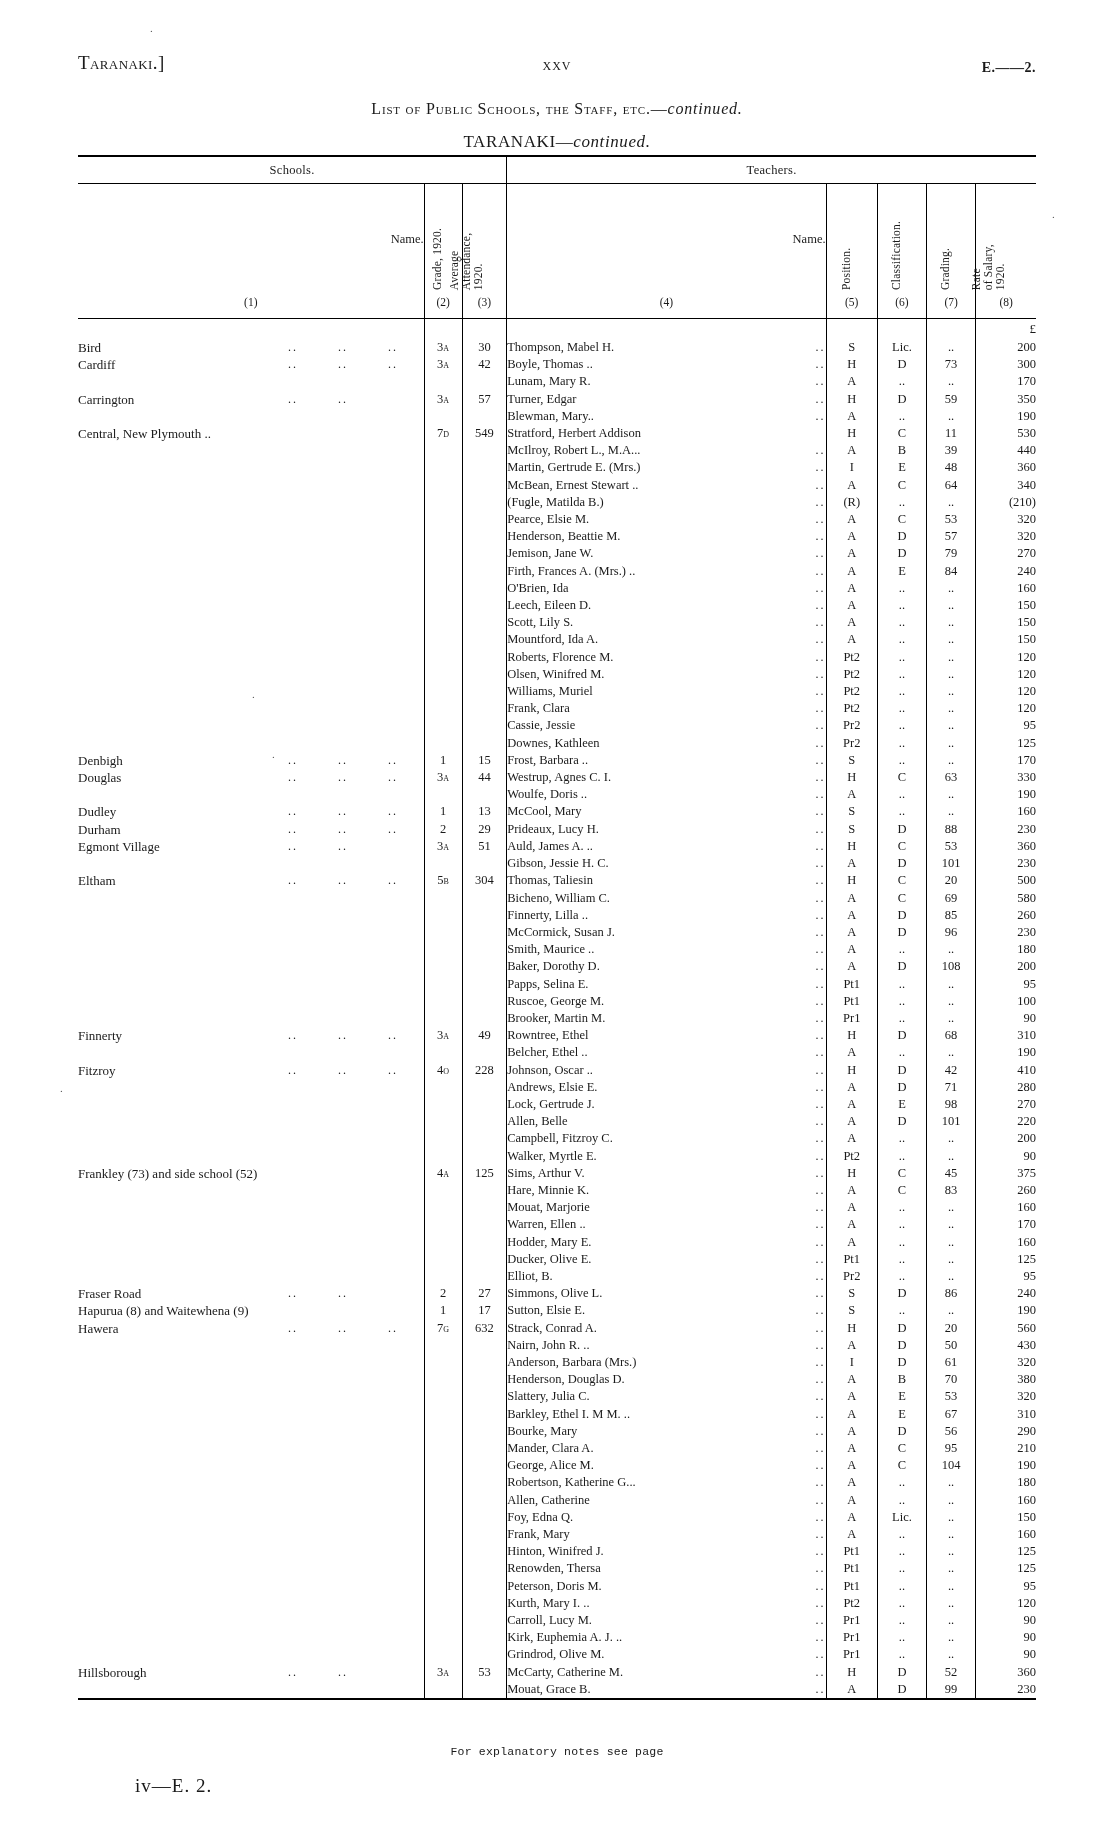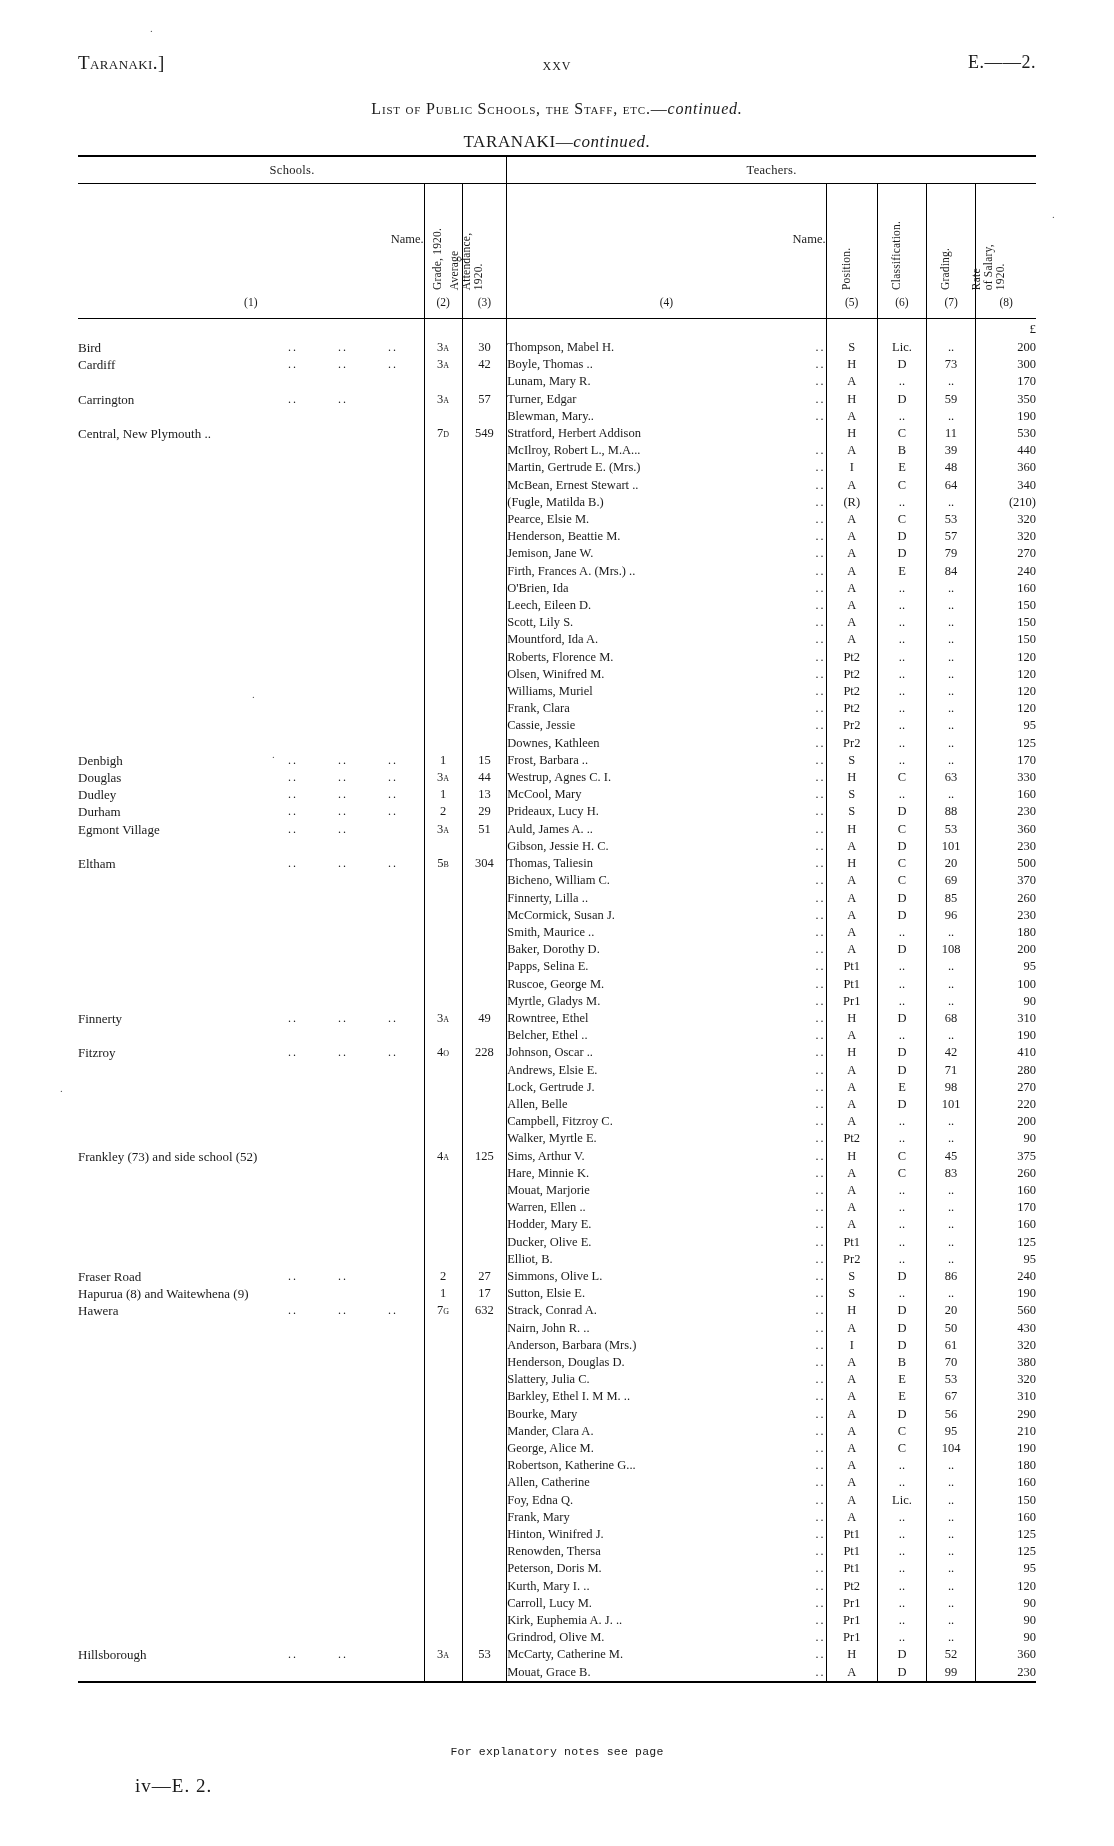--- a/index.html
+++ b/index.html
@@ -42,23 +42,24 @@
     left: 50%;
     top: 3px;
     transform: translateX(-50%);
     font-size: 17px;
     letter-spacing: 1px;
     font-variant: small-caps;
   }
   .hdr-right {
     position: absolute;
     right: 0;
-    top: 0;
-    font-size: 18px;
+    top: 8px;
+    font-size: 14px;
     letter-spacing: 0.5px;
+    font-weight: bold;
   }
   .title1 {
     position: absolute;
     top: 100px;
     width: 100%;
     text-align: center;
     font-size: 16px;
     font-variant: small-caps;
     letter-spacing: 0.8px;
   }
@@ -585,20 +586,32 @@
             <td class="ctr vl">3<span class="sc-small">a</span></td>
             <td class="ctr vl">44</td>
             <td class="teacher vl">Westrup, Agnes C. I.</td>
             <td class="tlead">..</td>
             <td class="ctr vl">H</td>
             <td class="ctr vl">C</td>
             <td class="ctr vl">63</td>
             <td class="sal vl">330</td>
           </tr>
           <tr class="data">
+            <td class="schoolname"></td>
+            <td class="leaders"></td>
+            <td class="ctr vl"></td>
+            <td class="ctr vl"></td>
+            <td class="teacher vl">Woulfe, Doris ..</td>
+            <td class="tlead">..</td>
+            <td class="ctr vl">A</td>
+            <td class="ctr vl">..</td>
+            <td class="ctr vl">..</td>
+            <td class="sal vl">190</td>
+          </tr>
+          <tr class="data">
             <td class="schoolname">Dudley</td>
             <td class="leaders">..&nbsp;&nbsp;&nbsp;&nbsp;&nbsp;&nbsp;&nbsp;&nbsp;..&nbsp;&nbsp;&nbsp;&nbsp;&nbsp;&nbsp;&nbsp;&nbsp;..</td>
             <td class="ctr vl">1</td>
             <td class="ctr vl">13</td>
             <td class="teacher vl">McCool, Mary</td>
             <td class="tlead">..</td>
             <td class="ctr vl">S</td>
             <td class="ctr vl">..</td>
             <td class="ctr vl">..</td>
             <td class="sal vl">160</td>
@@ -654,21 +667,21 @@
           <tr class="data">
             <td class="schoolname"></td>
             <td class="leaders"></td>
             <td class="ctr vl"></td>
             <td class="ctr vl"></td>
             <td class="teacher vl">Bicheno, William C.</td>
             <td class="tlead">..</td>
             <td class="ctr vl">A</td>
             <td class="ctr vl">C</td>
             <td class="ctr vl">69</td>
-            <td class="sal vl">370</td>
+            <td class="sal vl">580</td>
           </tr>
           <tr class="data">
             <td class="schoolname"></td>
             <td class="leaders"></td>
             <td class="ctr vl"></td>
             <td class="ctr vl"></td>
             <td class="teacher vl">Finnerty, Lilla ..</td>
             <td class="tlead">..</td>
             <td class="ctr vl">A</td>
             <td class="ctr vl">D</td>
@@ -733,21 +746,21 @@
             <td class="ctr vl">Pt1</td>
             <td class="ctr vl">..</td>
             <td class="ctr vl">..</td>
             <td class="sal vl">100</td>
           </tr>
           <tr class="data">
             <td class="schoolname"></td>
             <td class="leaders"></td>
             <td class="ctr vl"></td>
             <td class="ctr vl"></td>
-            <td class="teacher vl">Myrtle, Gladys M.</td>
+            <td class="teacher vl">Brooker, Martin M.</td>
             <td class="tlead">..</td>
             <td class="ctr vl">Pr1</td>
             <td class="ctr vl">..</td>
             <td class="ctr vl">..</td>
             <td class="sal vl">90</td>
           </tr>
           <tr class="data">
             <td class="schoolname">Finnerty</td>
             <td class="leaders">..&nbsp;&nbsp;&nbsp;&nbsp;&nbsp;&nbsp;&nbsp;&nbsp;..&nbsp;&nbsp;&nbsp;&nbsp;&nbsp;&nbsp;&nbsp;&nbsp;..</td>
             <td class="ctr vl">3<span class="sc-small">a</span></td>

